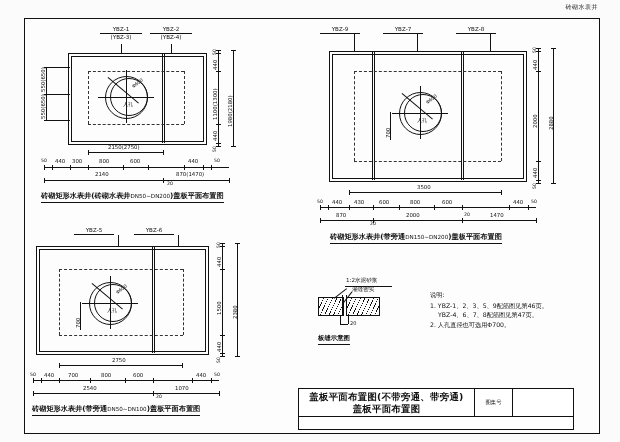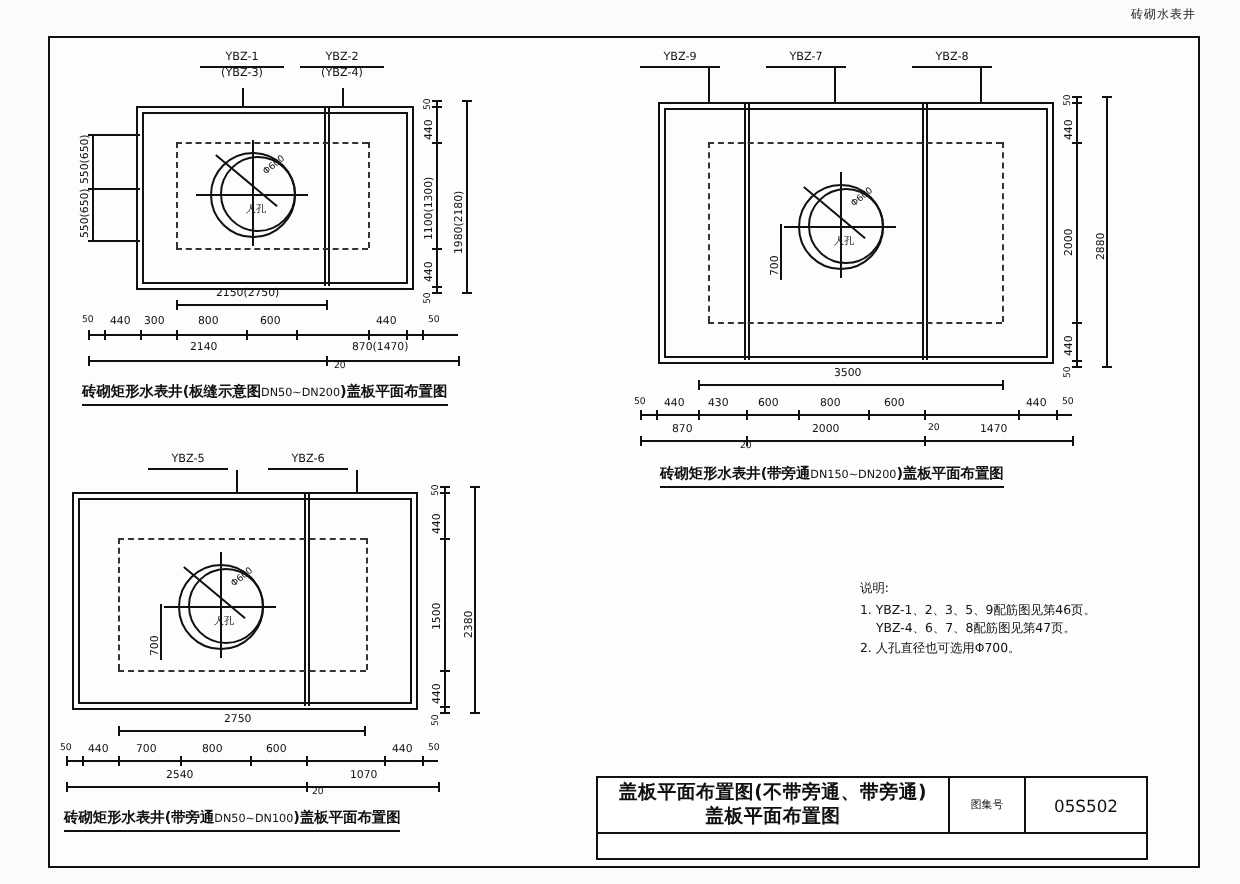--- a/index.html
+++ b/index.html
@@ -159,21 +159,21 @@
 
     <div class="ln hl" style="left:44px;top:180px;width:185px;"></div>
     <div class="tick" style="left:44px;top:178px;"></div>
     <div class="tick" style="left:163px;top:178px;"></div>
     <div class="tick" style="left:229px;top:178px;"></div>
     <div class="lbl" style="left:95px;top:172px;">2140</div>
     <div class="lbl" style="left:176px;top:172px;">870(1470)</div>
     <div class="lbl" style="left:167px;top:182px;font-size:4.6px;">20</div>
 
     <div class="ttl" style="left:41px;top:191px;">
-      <span>砖砌矩形水表井</span><span>(板缝示意图</span><small>DN50~DN200</small><span>)</span><span>盖板平面布置图</span>
+      <span>砖砌矩形水表井</span><span>(砖砌水表井</span><small>DN50~DN200</small><span>)</span><span>盖板平面布置图</span>
     </div>
   </div>
 
   <div class="abs" style="left:306px;top:0;width:300px;height:245px;">
 
     <div class="ybz" style="left:14px;top:26px;width:40px;">
       <u>YBZ-9</u>
     </div>
     <div class="ybz" style="left:77px;top:26px;width:40px;">
       <u>YBZ-7</u>
@@ -340,32 +340,50 @@
     <div class="tick" style="left:219px;top:166px;"></div>
     <div class="lbl" style="left:83px;top:161px;">2540</div>
     <div class="lbl" style="left:175px;top:161px;">1070</div>
     <div class="lbl" style="left:156px;top:170px;font-size:4.6px;">20</div>
 
     <div class="ttl" style="left:32px;top:179px;">
       <span>砖砌矩形水表井</span><span>(带旁通</span><small>DN50~DN100</small><span>)</span><span>盖板平面布置图</span>
     </div>
   </div>
 
+  <div class="joint-box" style="left:318px;top:278px;width:115px;height:90px;">
+    <div class="lbl" style="left:28px;top:0px;font-size:5.6px;">1:2水泥砂浆</div>
+    <div class="lbl" style="left:34px;top:9px;font-size:5.6px;">灌缝密实</div>
+    <div class="ln hl" style="left:27px;top:8px;width:47px;"></div>
+    <div class="ln" style="left:16px;top:20px;width:16px;height:.7px;transform-origin:left center;transform:rotate(-38deg);"></div>
+    <div class="ln" style="left:24px;top:26px;width:16px;height:.7px;transform-origin:left center;transform:rotate(-52deg);"></div>
+
+    <div class="hatch" style="left:0px;top:19px;width:24px;height:17px;"></div>
+    <div class="hatch" style="left:28px;top:19px;width:32px;height:17px;"></div>
+    <div class="ln vl" style="left:24px;top:17px;height:21px;"></div>
+    <div class="ln vl" style="left:28px;top:17px;height:21px;"></div>
+
+    <div class="ln hl" style="left:22px;top:46px;width:8px;"></div>
+    <div class="ln vl" style="left:22px;top:38px;height:8px;"></div>
+    <div class="ln vl" style="left:30px;top:38px;height:8px;"></div>
+    <div class="lbl" style="left:32px;top:43px;font-size:5px;">20</div>
+
+    <div class="ttl" style="left:0px;top:56px;font-size:6.4px;">板缝示意图</div>
+  </div>
 
   <div class="notes" style="left:430px;top:290px;">
     <div class="hd">说明:</div>
     <div>1. YBZ-1、2、3、5、9配筋图见第46页。</div>
     <div class="ind">YBZ-4、6、7、8配筋图见第47页。</div>
     <div>2. 人孔直径也可选用Φ700。</div>
   </div>
 
   <div class="tb">
     <div class="row1">
       <div class="main">
         <div>盖板平面布置图(不带旁通、带旁通)</div>
         <div>盖板平面布置图</div>
       </div>
       <div class="cap">图集号</div>
-      <div class="num">05S502</div>
     </div>
   </div>
 
 </div>
 
 </body></html>

